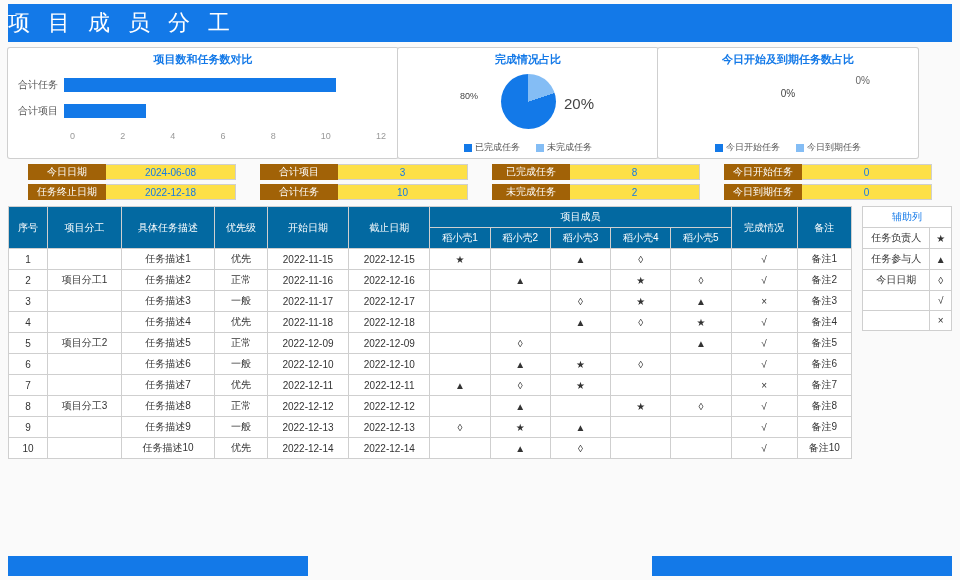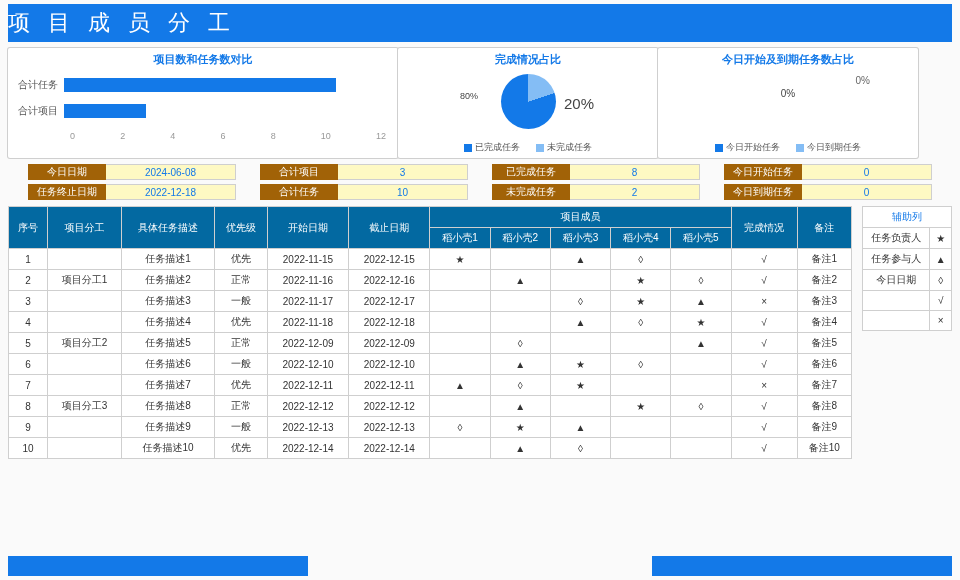--- a/index.html
+++ b/index.html
@@ -36,21 +36,21 @@
   .today-area .big0 { font-size: 10px; color: #444; }
 
   .legend { display: flex; justify-content: center; gap: 16px; font-size: 9px; color: #555; position: absolute; bottom: 4px; left: 0; right: 0; }
   .legend span.swatch { display: inline-block; width: 8px; height: 8px; margin-right: 3px; vertical-align: middle; }
 
   
   .stats-row { display: flex; gap: 24px; margin: 0 28px 4px 28px; }
   .stats-group { display: flex; flex-direction: column; gap: 4px; flex: 1; }
   .stat { display: flex; height: 16px; font-size: 10px; }
   .stat .lab { width: 78px; background: #a16207; color: #fff; display: flex; align-items: center; justify-content: center; }
-  .stat .val { flex: 1; color: #1379e8; display: flex; align-items: center; justify-content: center; background: #fef9c3; border: 1px solid #cfcfcf; border-left: none; }
+  .stat .val { flex: 1; color: #1379e8; display: flex; align-items: center; justify-content: center; background: #fde047; border: 1px solid #cfcfcf; border-left: none; }
 
   
   .main-row { display: flex; gap: 10px; margin: 6px 8px 0 8px; }
   .table-wrap { flex: 1; }
   .aux-col { width: 90px; }
 
   table { width: 100%; border-collapse: collapse; font-size: 10px; background: #fff; }
   th, td { border: 1px solid #cfcfcf; text-align: center; padding: 3px 4px; height: 20px; white-space: nowrap; }
   th { background: #0369a1; color: #fff; font-weight: 500; }
   td { color: #333; }

